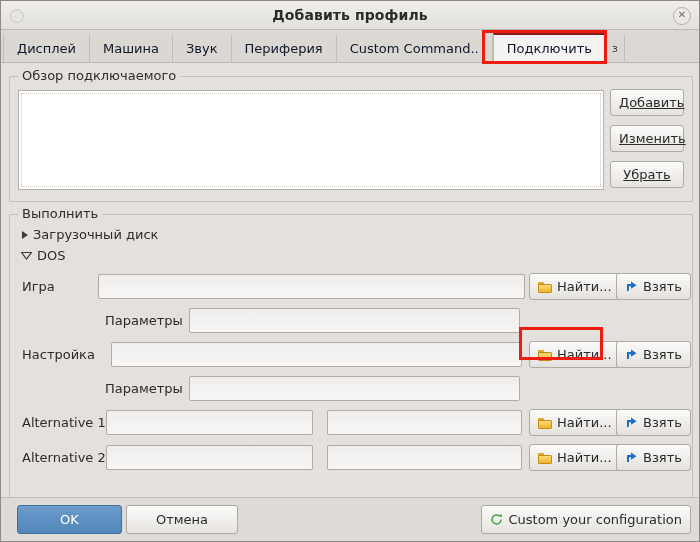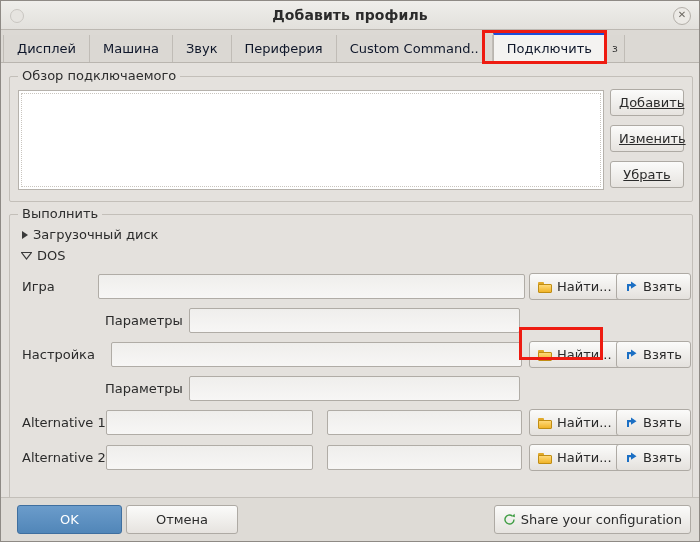--- a/index.html
+++ b/index.html
@@ -93,21 +93,21 @@
     border-right: 1px solid #c0bcb6;
     box-sizing: border-box;
     white-space: nowrap;
     cursor: pointer;
   }
   .tab:first-child { border-left: 1px solid #c0bcb6; }
   .tab.active {
     background: #f4f3f1;
     border: 1px solid #b9b5af;
     border-bottom: none;
-    border-top: 2px solid #1d4ed8;
+    border-top: 2px solid #7f1d1d;
     height: 29px;
     line-height: 27px;
     z-index: 3;
   }
   .tab.partial {
     padding: 0 6px;
     color: #3a3a3a;
     font-size: 11px;
     overflow: hidden;
   }
@@ -462,17 +462,17 @@
   </div>
 
   <div class="bottombar">
     <button class="btn-ok">OK</button>
     <button class="btn-cancel">Отмена</button>
     <div class="btn-share">
       <svg width="13" height="13" viewBox="0 0 13 13">
         <path d="M11 6.5 A4.5 4.5 0 1 1 9.2 2.9" fill="none" stroke="#3f9d43" stroke-width="1.4"></path>
         <polygon points="11.6,0.8 11.9,4.2 8.6,3.2" fill="#3f9d43"></polygon>
       </svg>
-      <span>Share your configuration</span>
+      <span>Custom your configuration</span>
     </div>
   </div>
 
 </div>
 
 </body></html>

